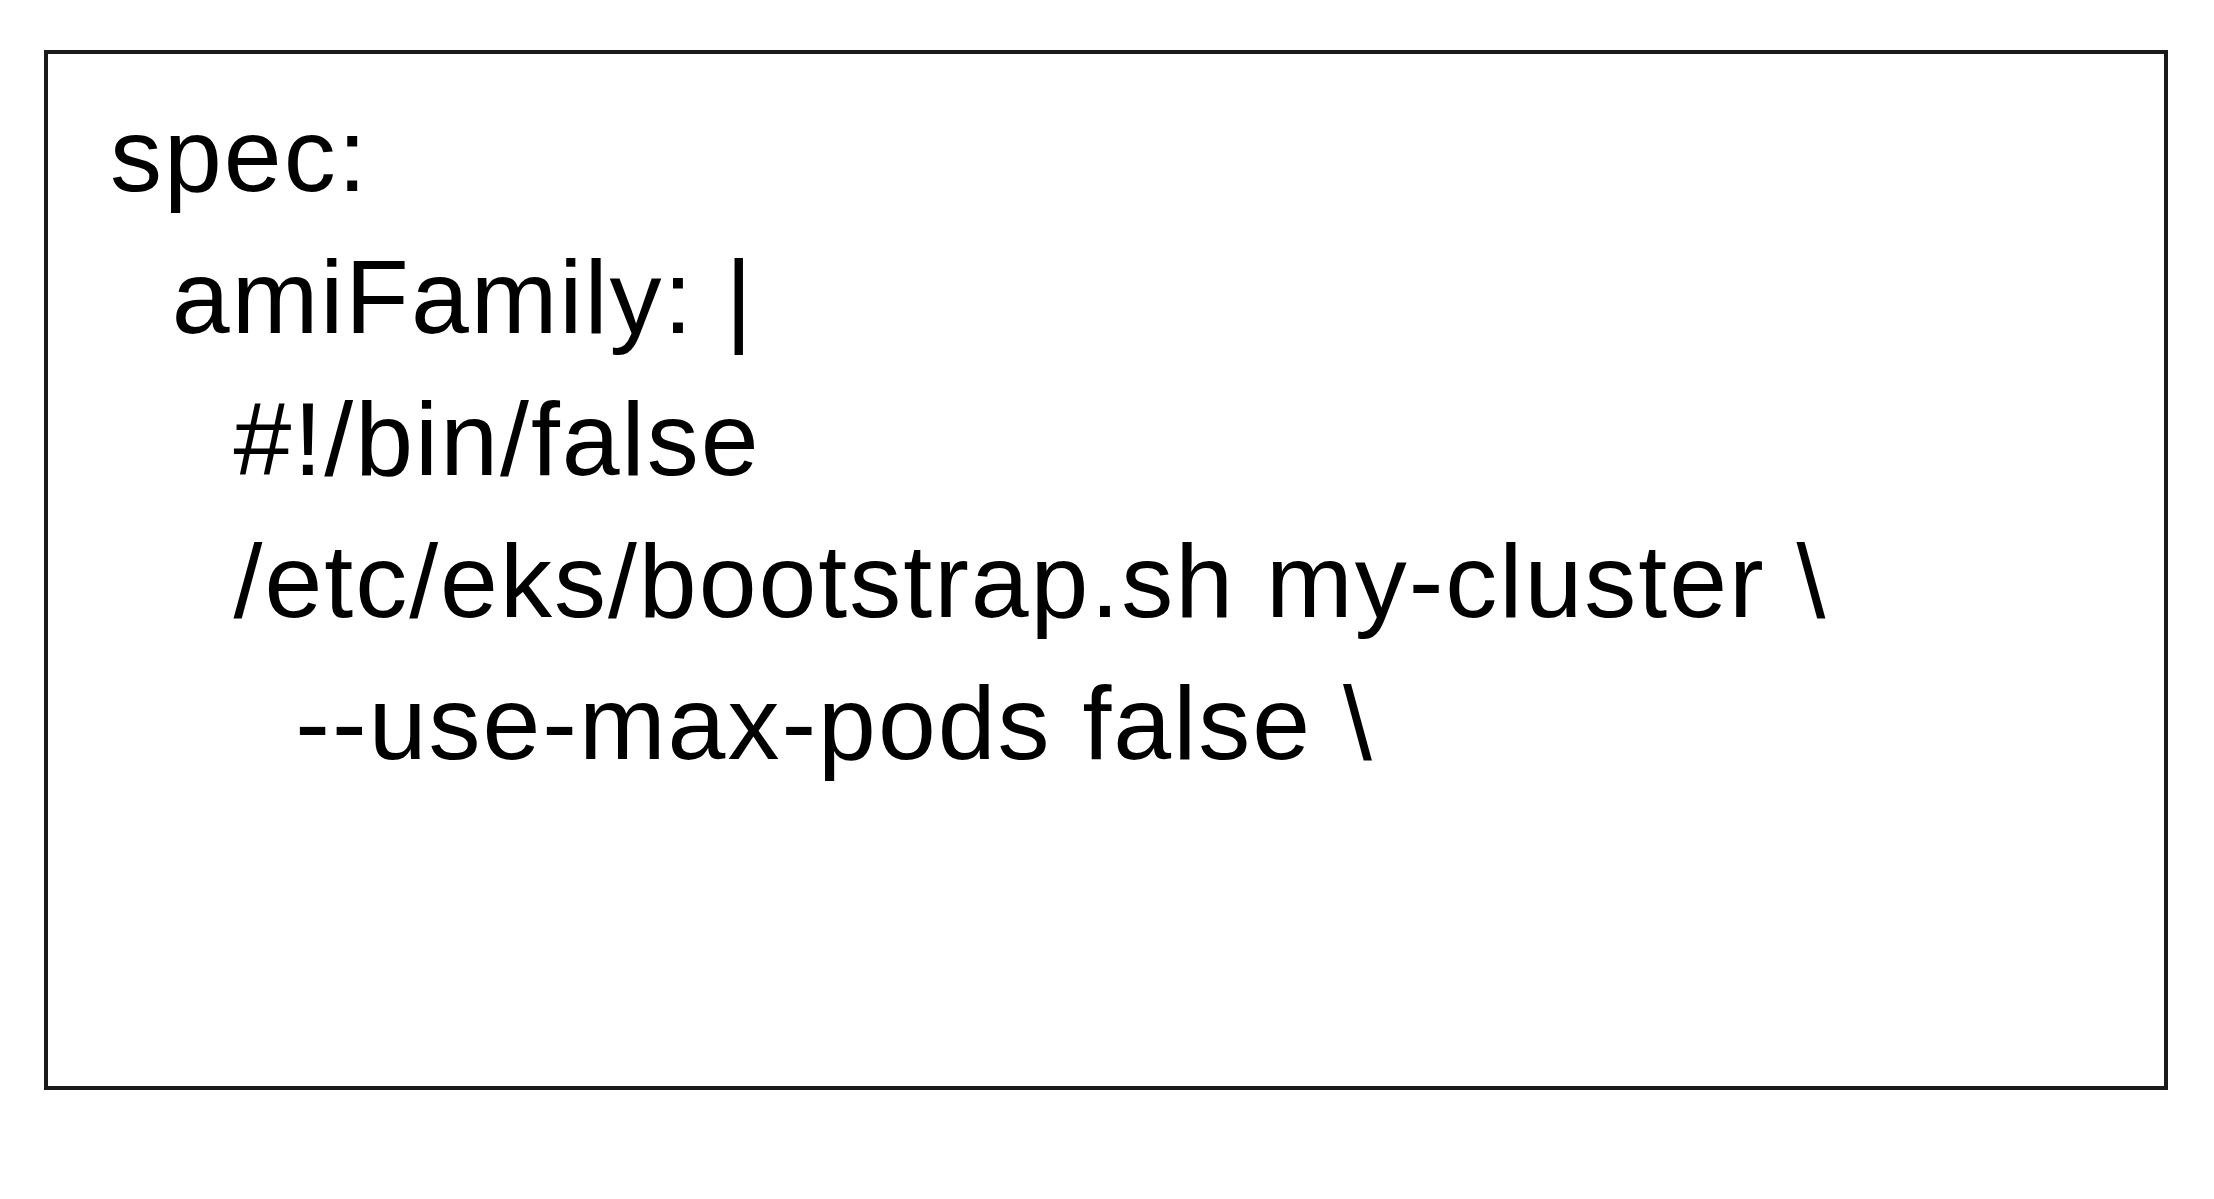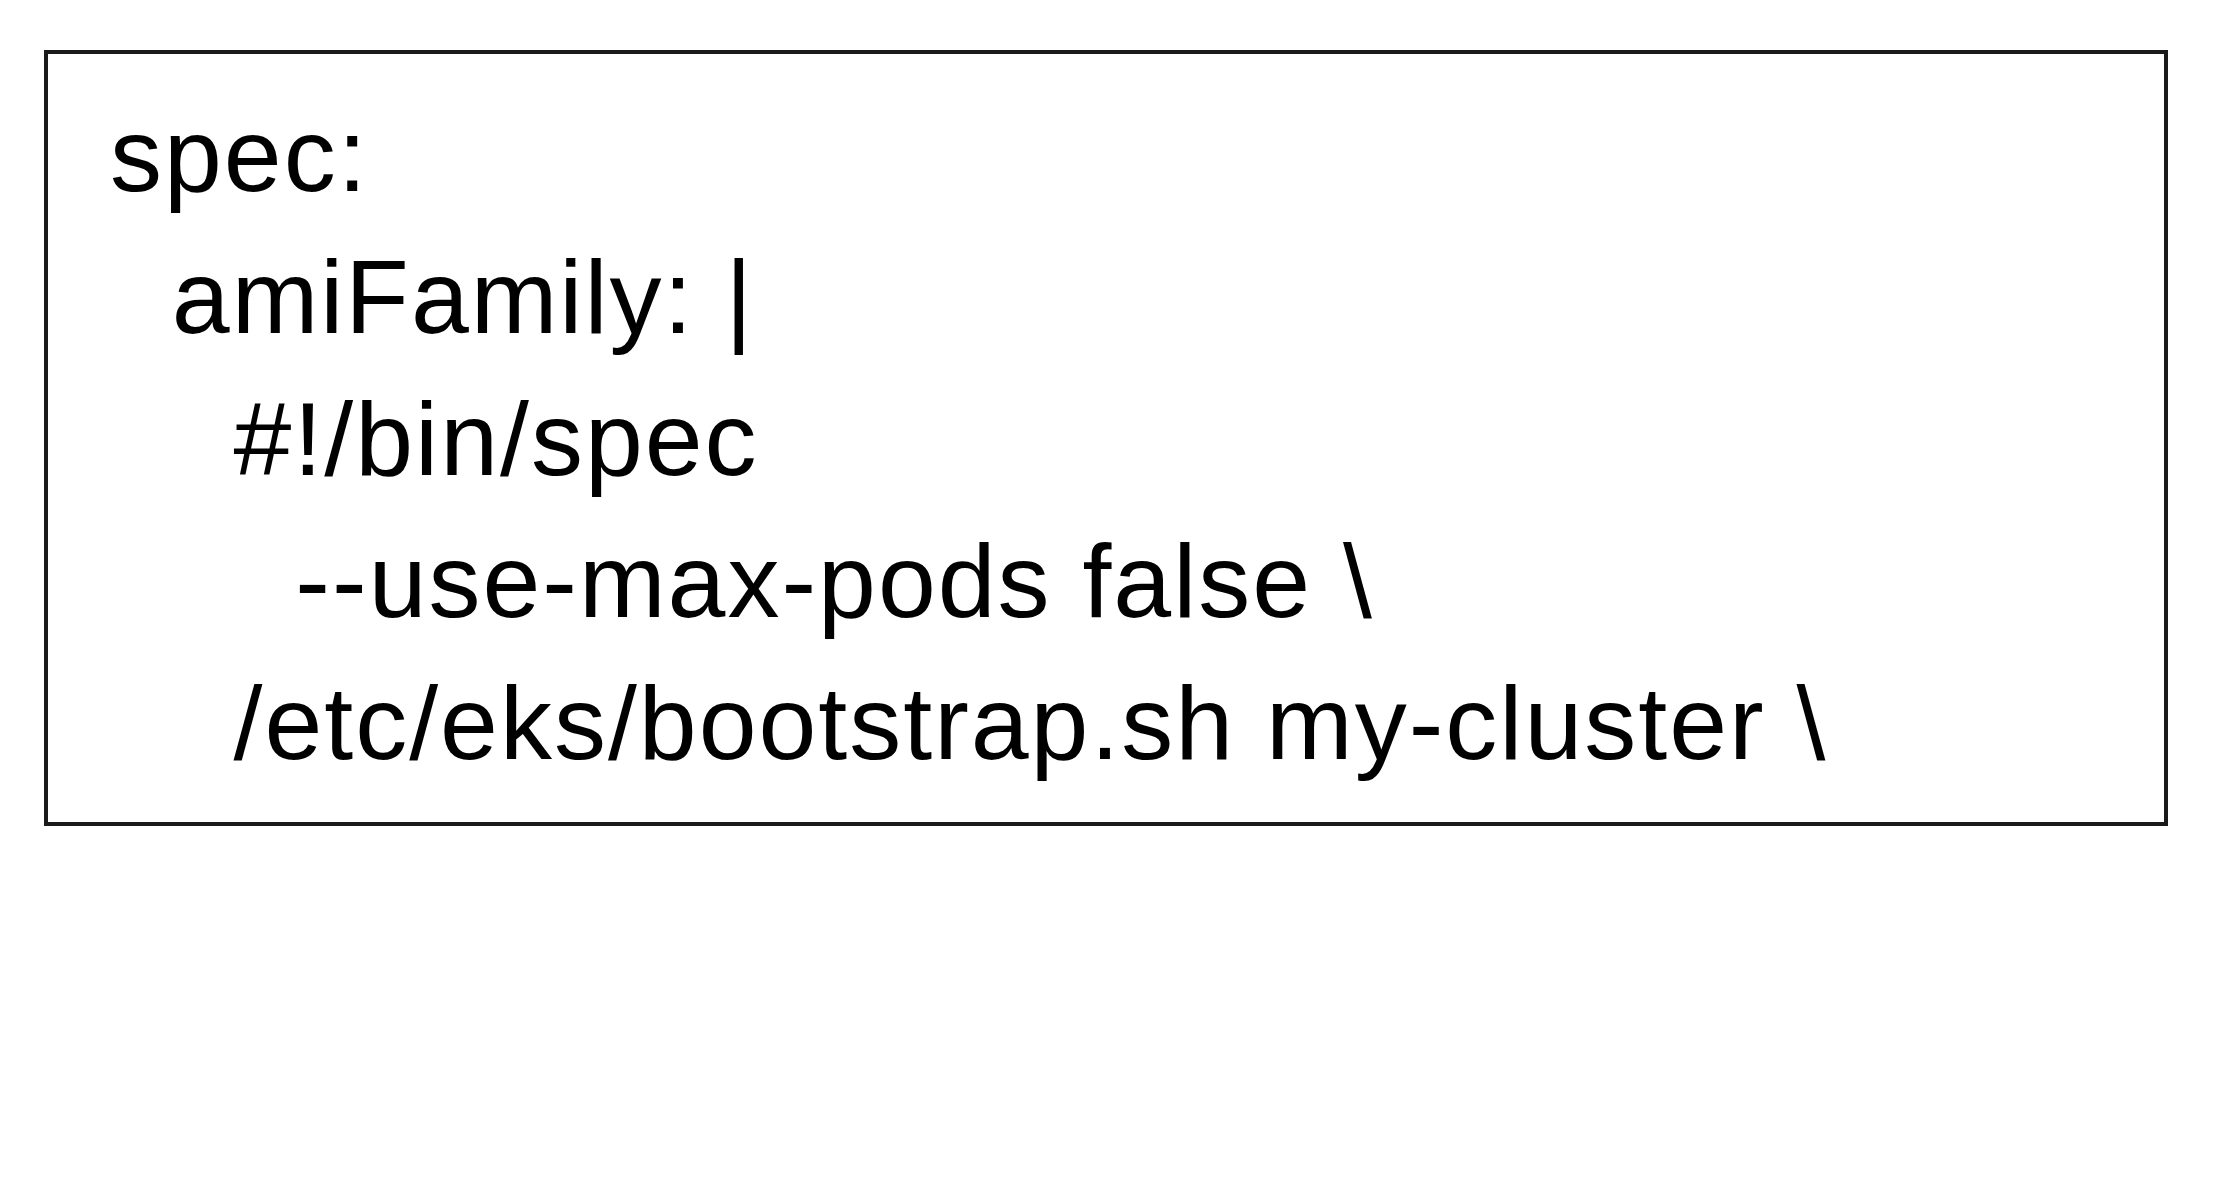--- a/index.html
+++ b/index.html
@@ -14,21 +14,21 @@
     position: relative;
     width: 2214px;
     height: 1199px;
     background: #ffffff;
   }
   .code-box {
     position: absolute;
     left: 44px;
     top: 50px;
     width: 2124px;
-    height: 776px;
+    height: 1040px;
     box-sizing: border-box;
     border: 4px solid #1a1a1a;
     background: #ffffff;
   }
   .code-block {
     position: absolute;
     left: 0;
     top: 0;
     padding: 30px 10px 0 62px;
     font-family: "Liberation Sans", "DejaVu Sans", sans-serif;
@@ -43,18 +43,18 @@
   }
 </style>
 </head>
 <body>
 
 <div class="canvas">
   <div class="code-box">
     <div class="code-block">
       <div class="code-line">spec:</div>
       <div class="code-line">  amiFamily: |</div>
-      <div class="code-line">    #!/bin/spec</div>
+      <div class="code-line">    #!/bin/false</div>
+      <div class="code-line">    /etc/eks/bootstrap.sh my-cluster \</div>
       <div class="code-line">      --use-max-pods false \</div>
-      <div class="code-line">    /etc/eks/bootstrap.sh my-cluster \</div>
     </div>
   </div>
 </div>
 
 </body></html>

